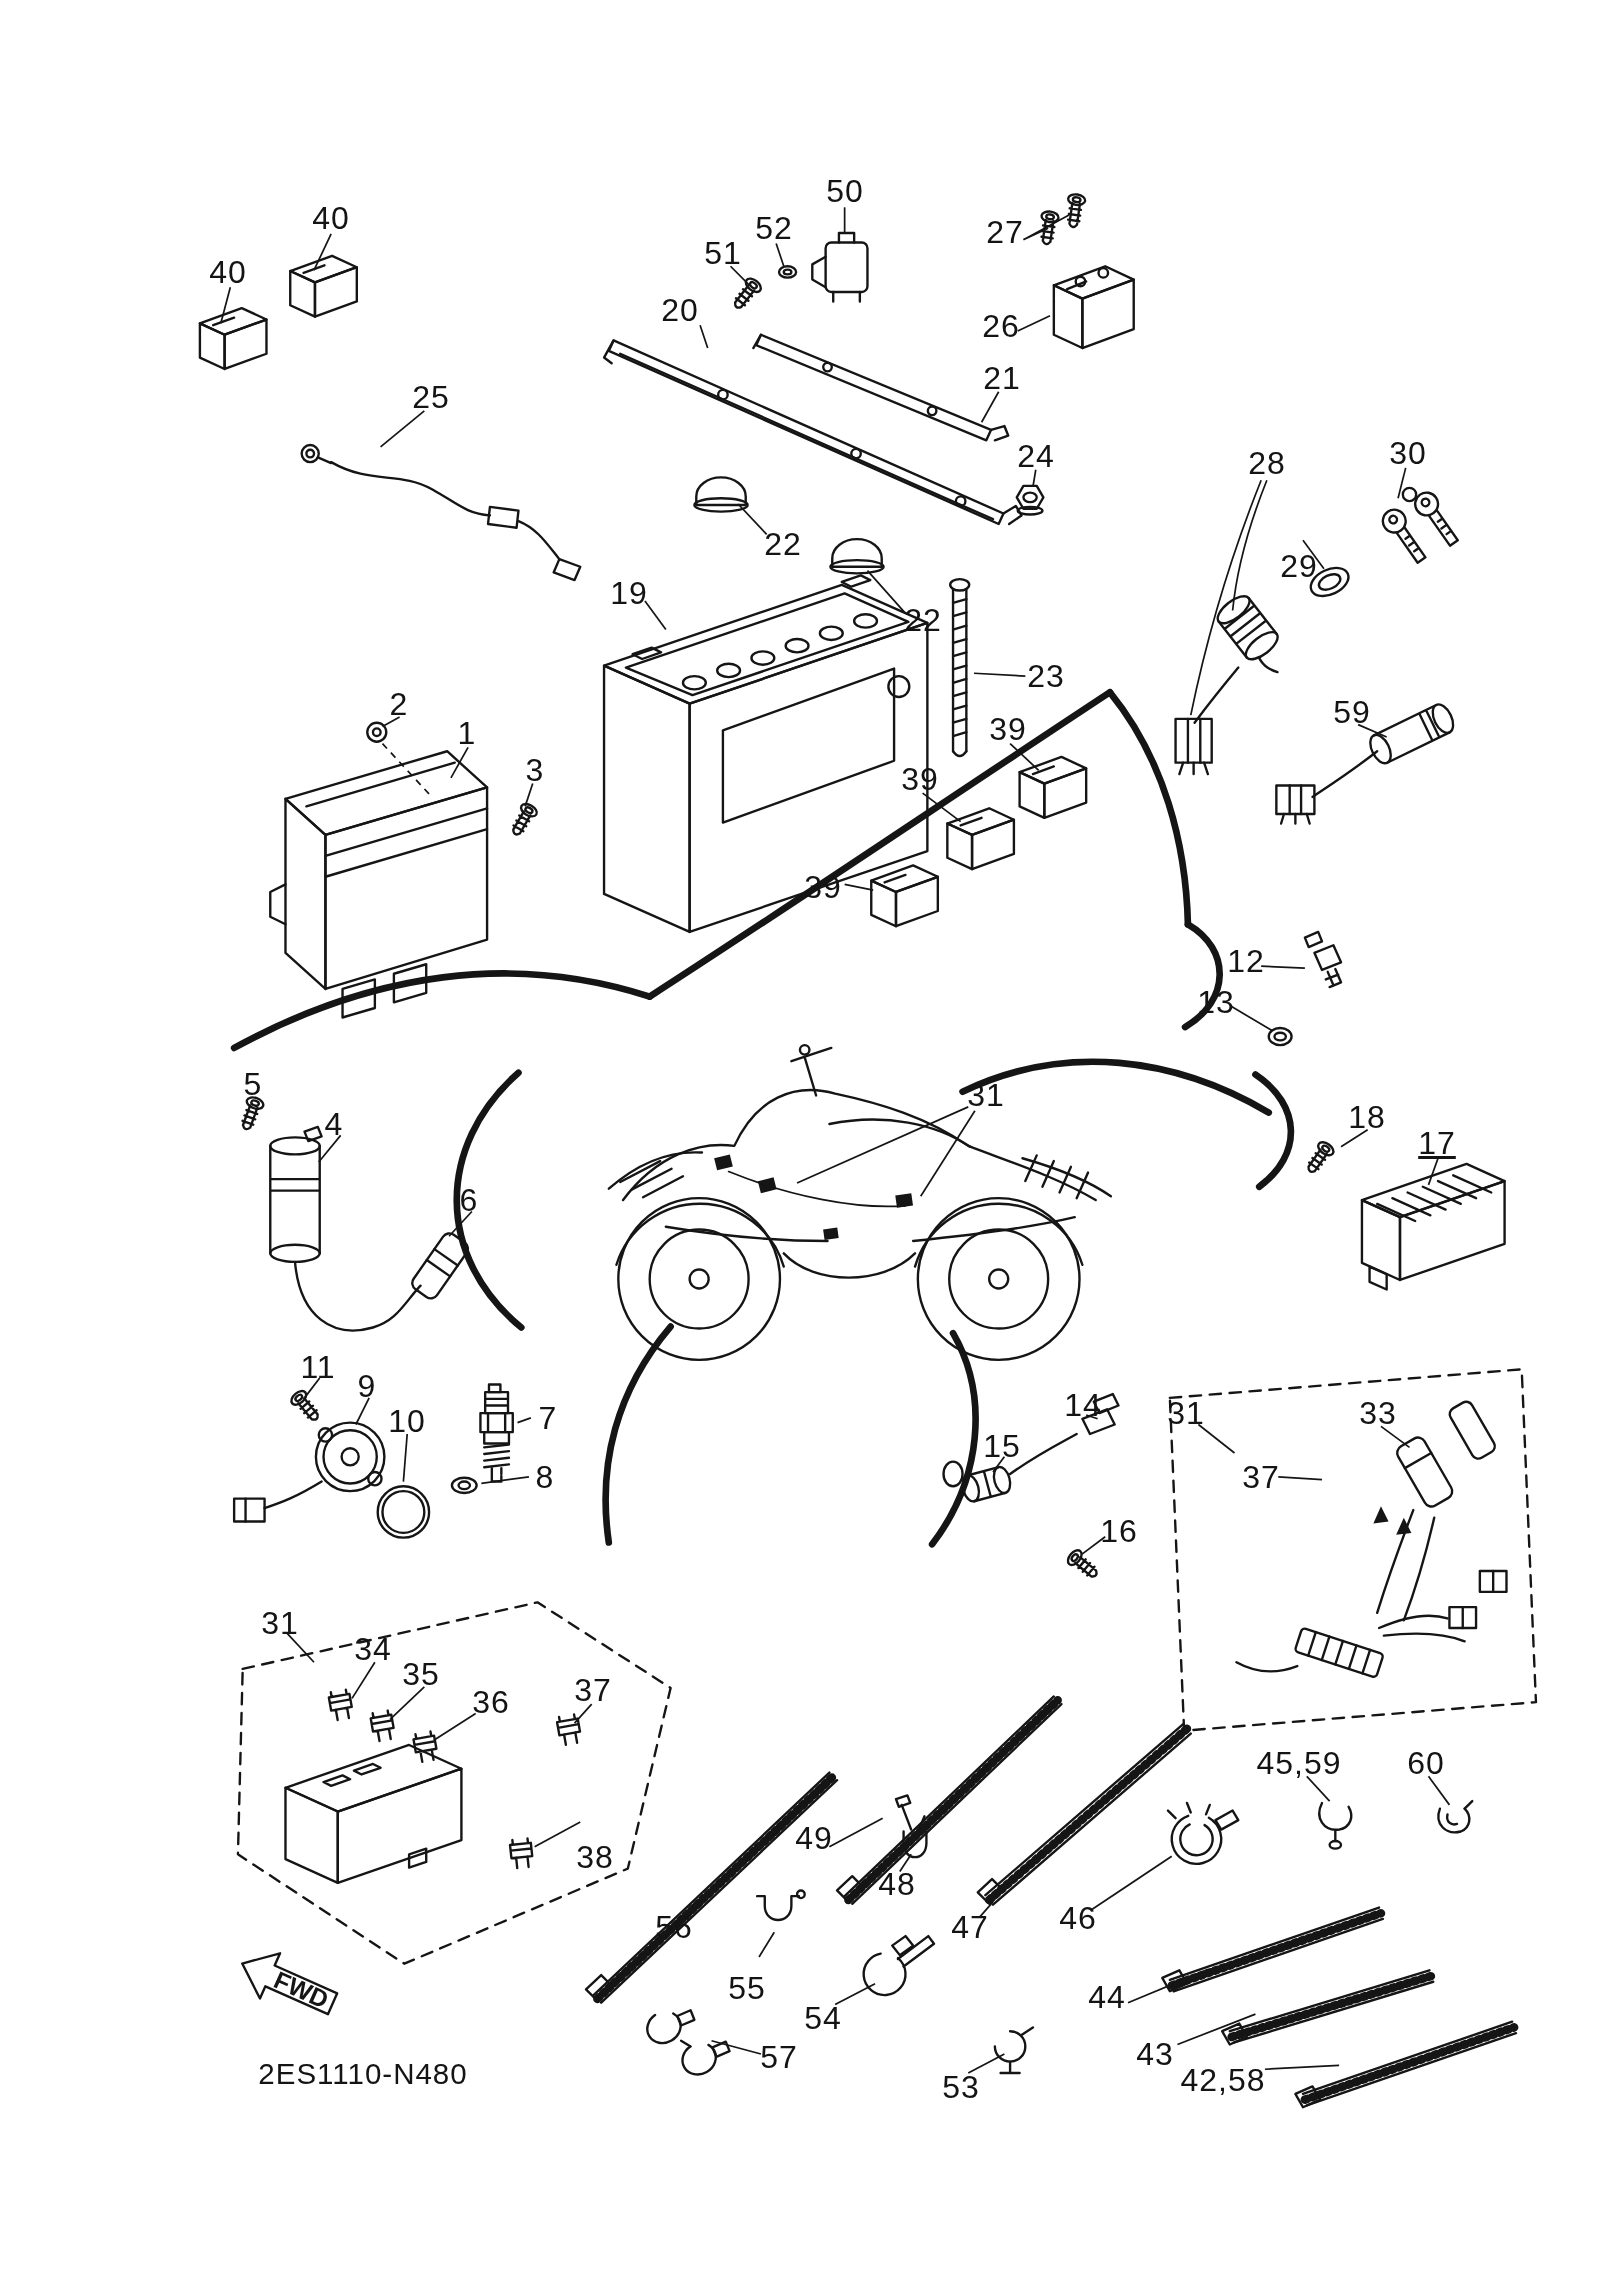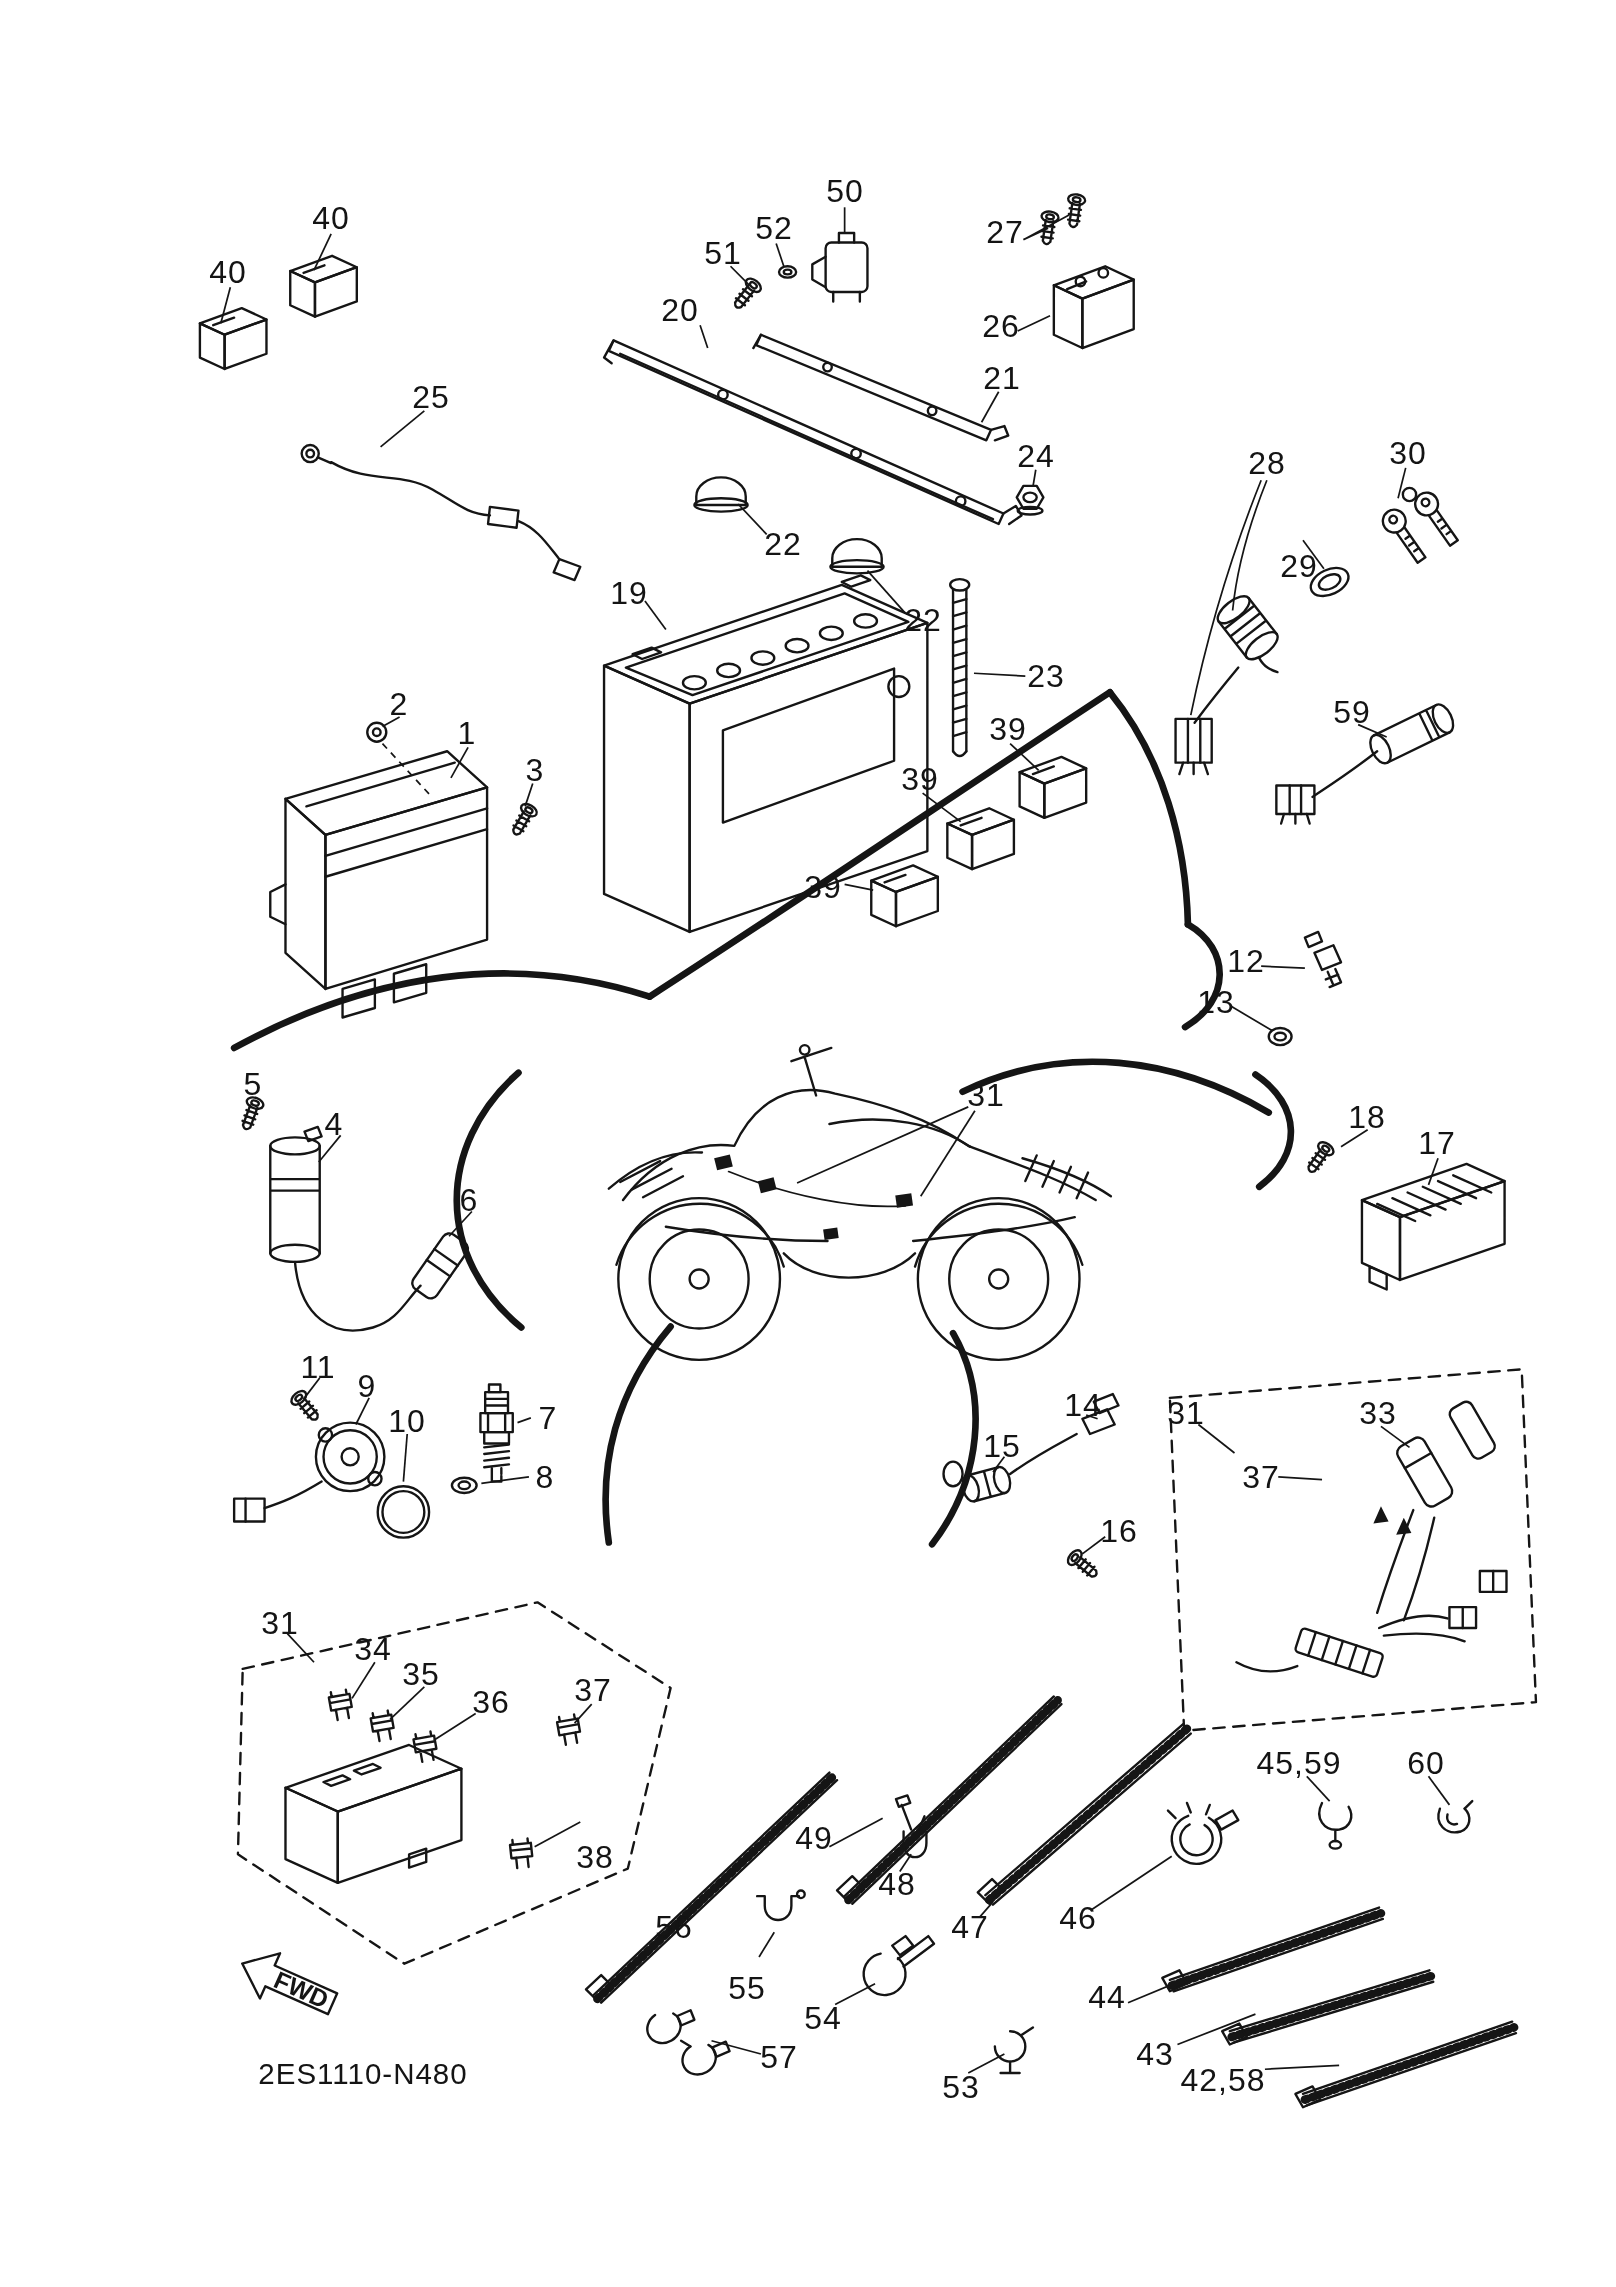--- a/index.html
+++ b/index.html
@@ -550,21 +550,21 @@
       <div class="callout" style="left: 535px; top: 770px;">3</div>
       <div class="callout" style="left: 1352px; top: 712px;">59</div>
       <div class="callout" style="left: 920px; top: 779px;">39</div>
       <div class="callout" style="left: 823px; top: 887px;">39</div>
       <div class="callout" style="left: 1246px; top: 961px;">12</div>
       <div class="callout" style="left: 1216px; top: 1002px;">13</div>
       <div class="callout" style="left: 253px; top: 1084px;">5</div>
       <div class="callout" style="left: 986px; top: 1095px;">31</div>
       <div class="callout" style="left: 334px; top: 1124px;">4</div>
       <div class="callout" style="left: 1367px; top: 1117px;">18</div>
-      <div class="callout" style="left: 1437px; top: 1143px;">17</div>
+      <div class="callout" style="left: 1437px; top: 1143px; text-decoration: underline;">17</div>
       <div class="callout" style="left: 469px; top: 1200px;">6</div>
       <div class="callout" style="left: 318px; top: 1367px;">11</div>
       <div class="callout" style="left: 367px; top: 1386px;">9</div>
       <div class="callout" style="left: 407px; top: 1421px;">10</div>
       <div class="callout" style="left: 548px; top: 1418px;">7</div>
       <div class="callout" style="left: 545px; top: 1477px;">8</div>
       <div class="callout" style="left: 1083px; top: 1405px;">14</div>
       <div class="callout" style="left: 1002px; top: 1446px;">15</div>
       <div class="callout" style="left: 1186px; top: 1413px;">31</div>
       <div class="callout" style="left: 1378px; top: 1413px;">33</div>

